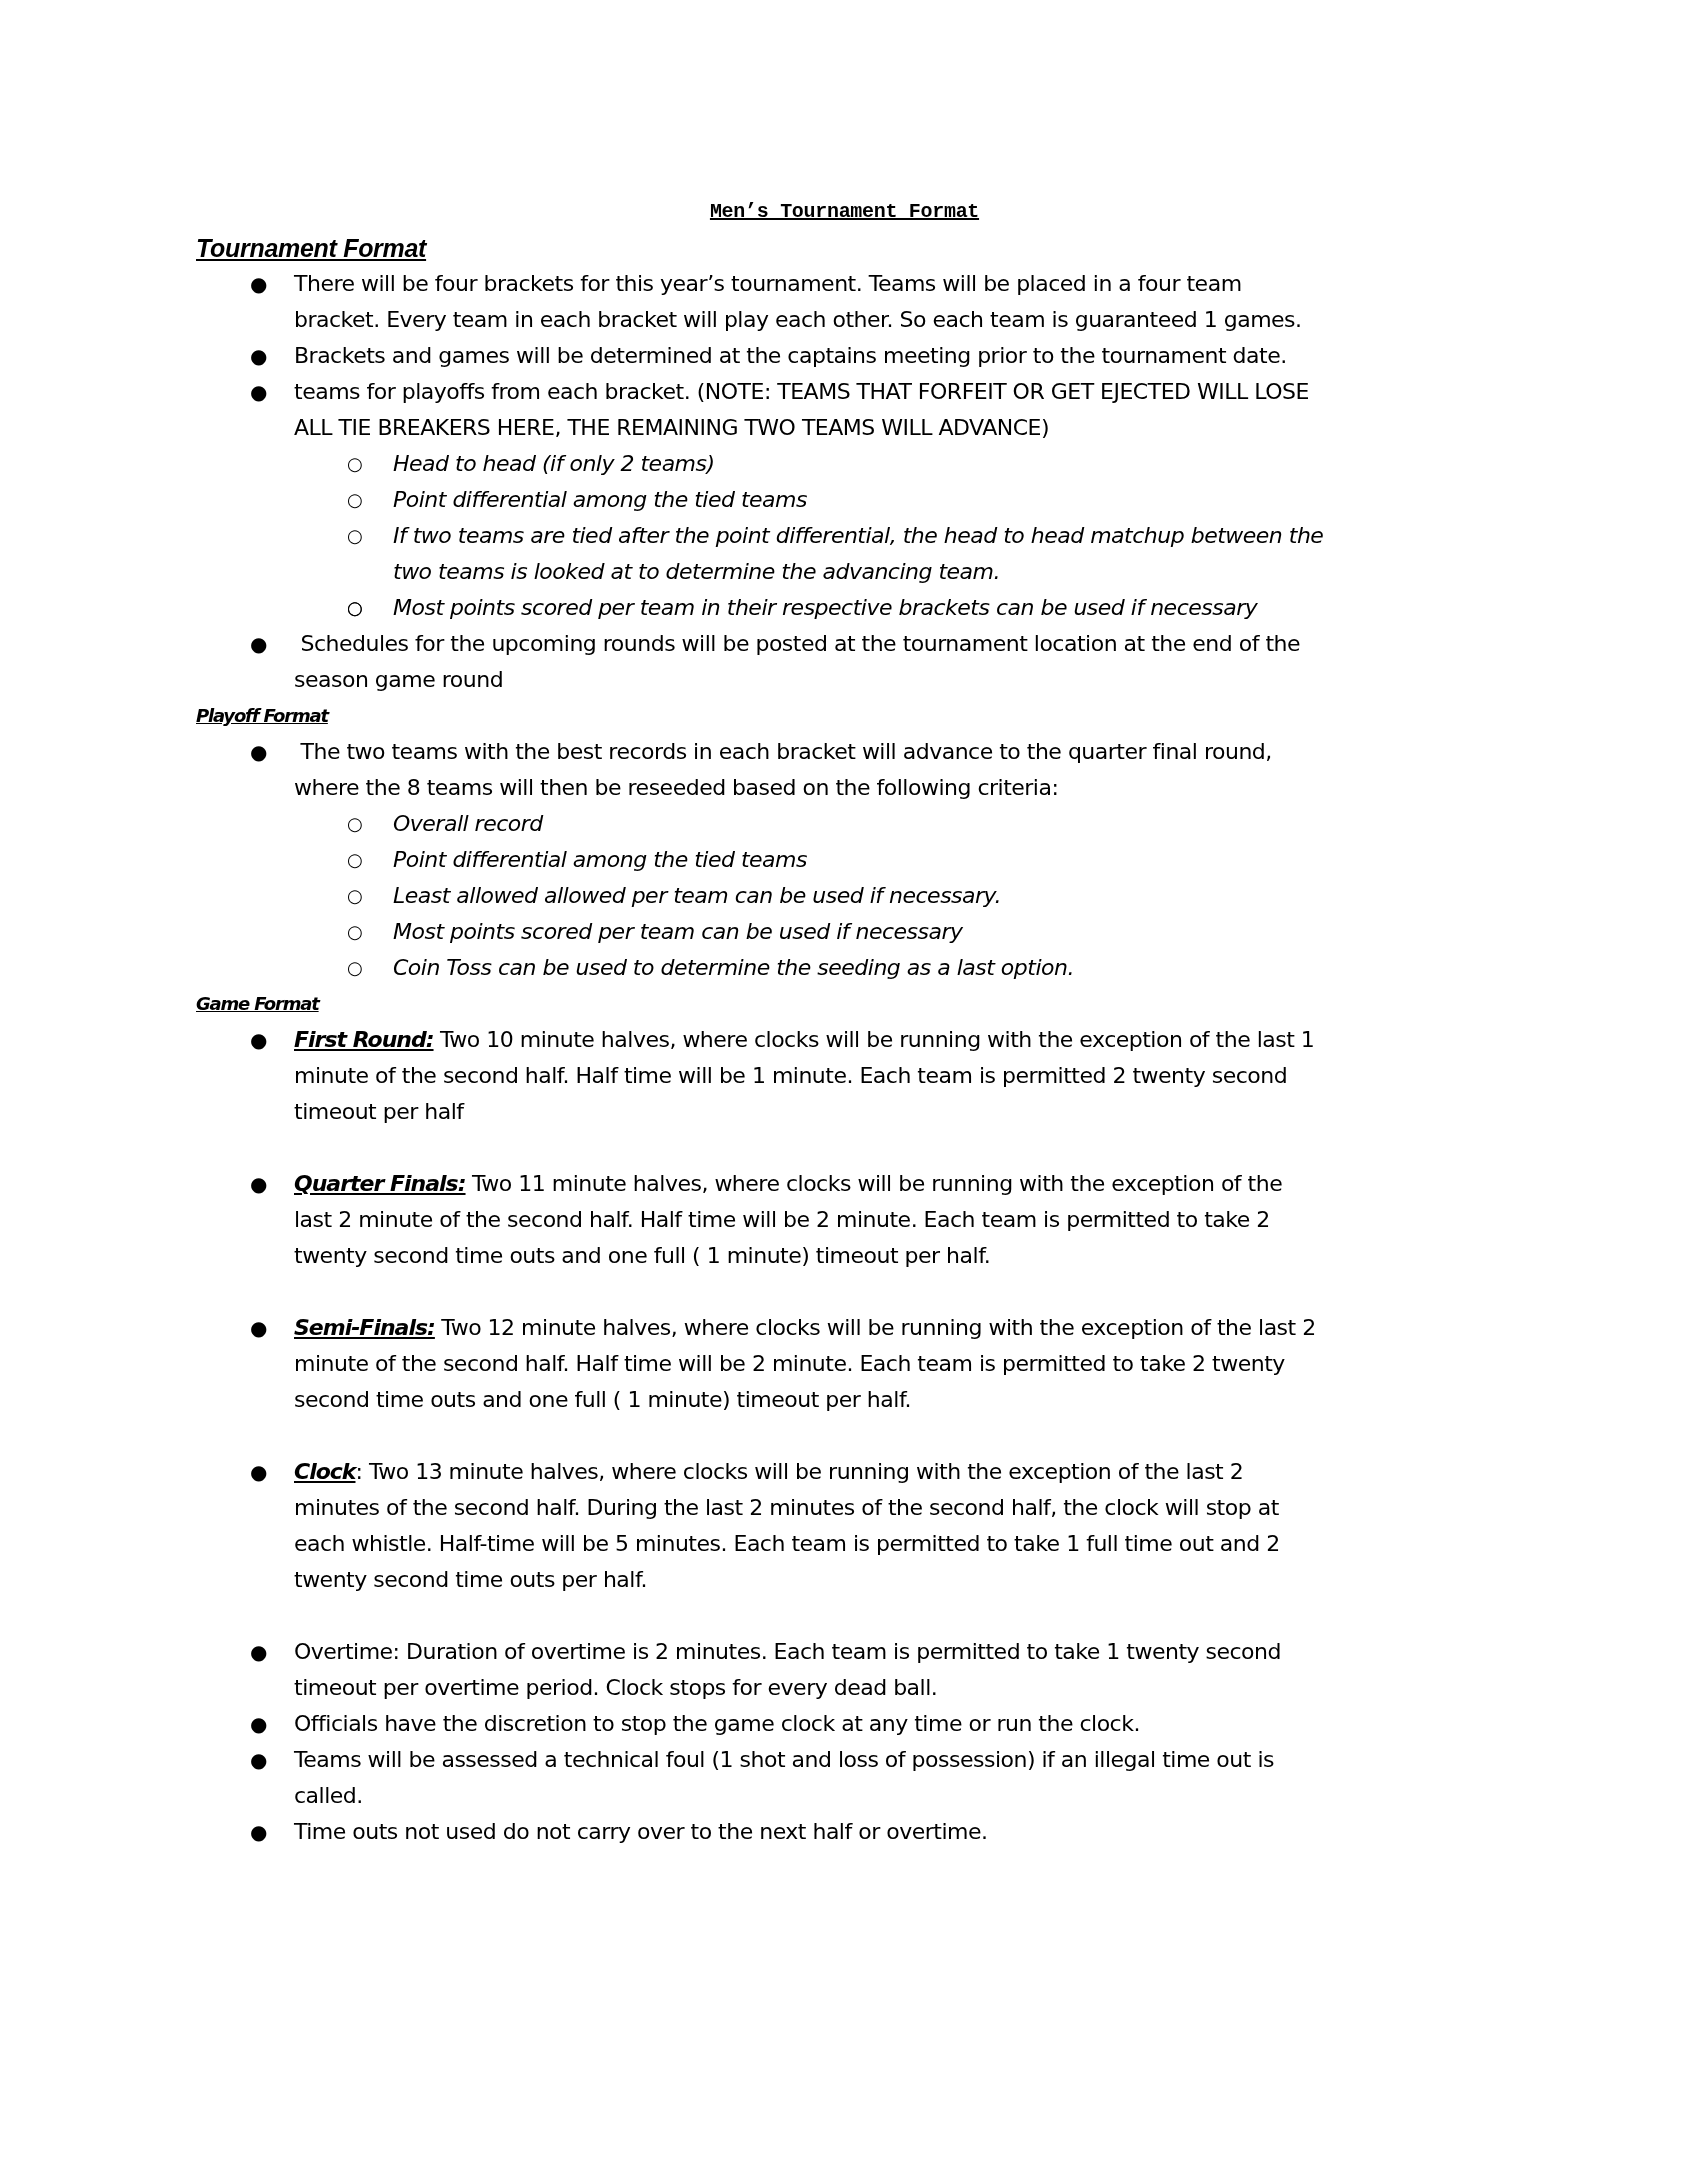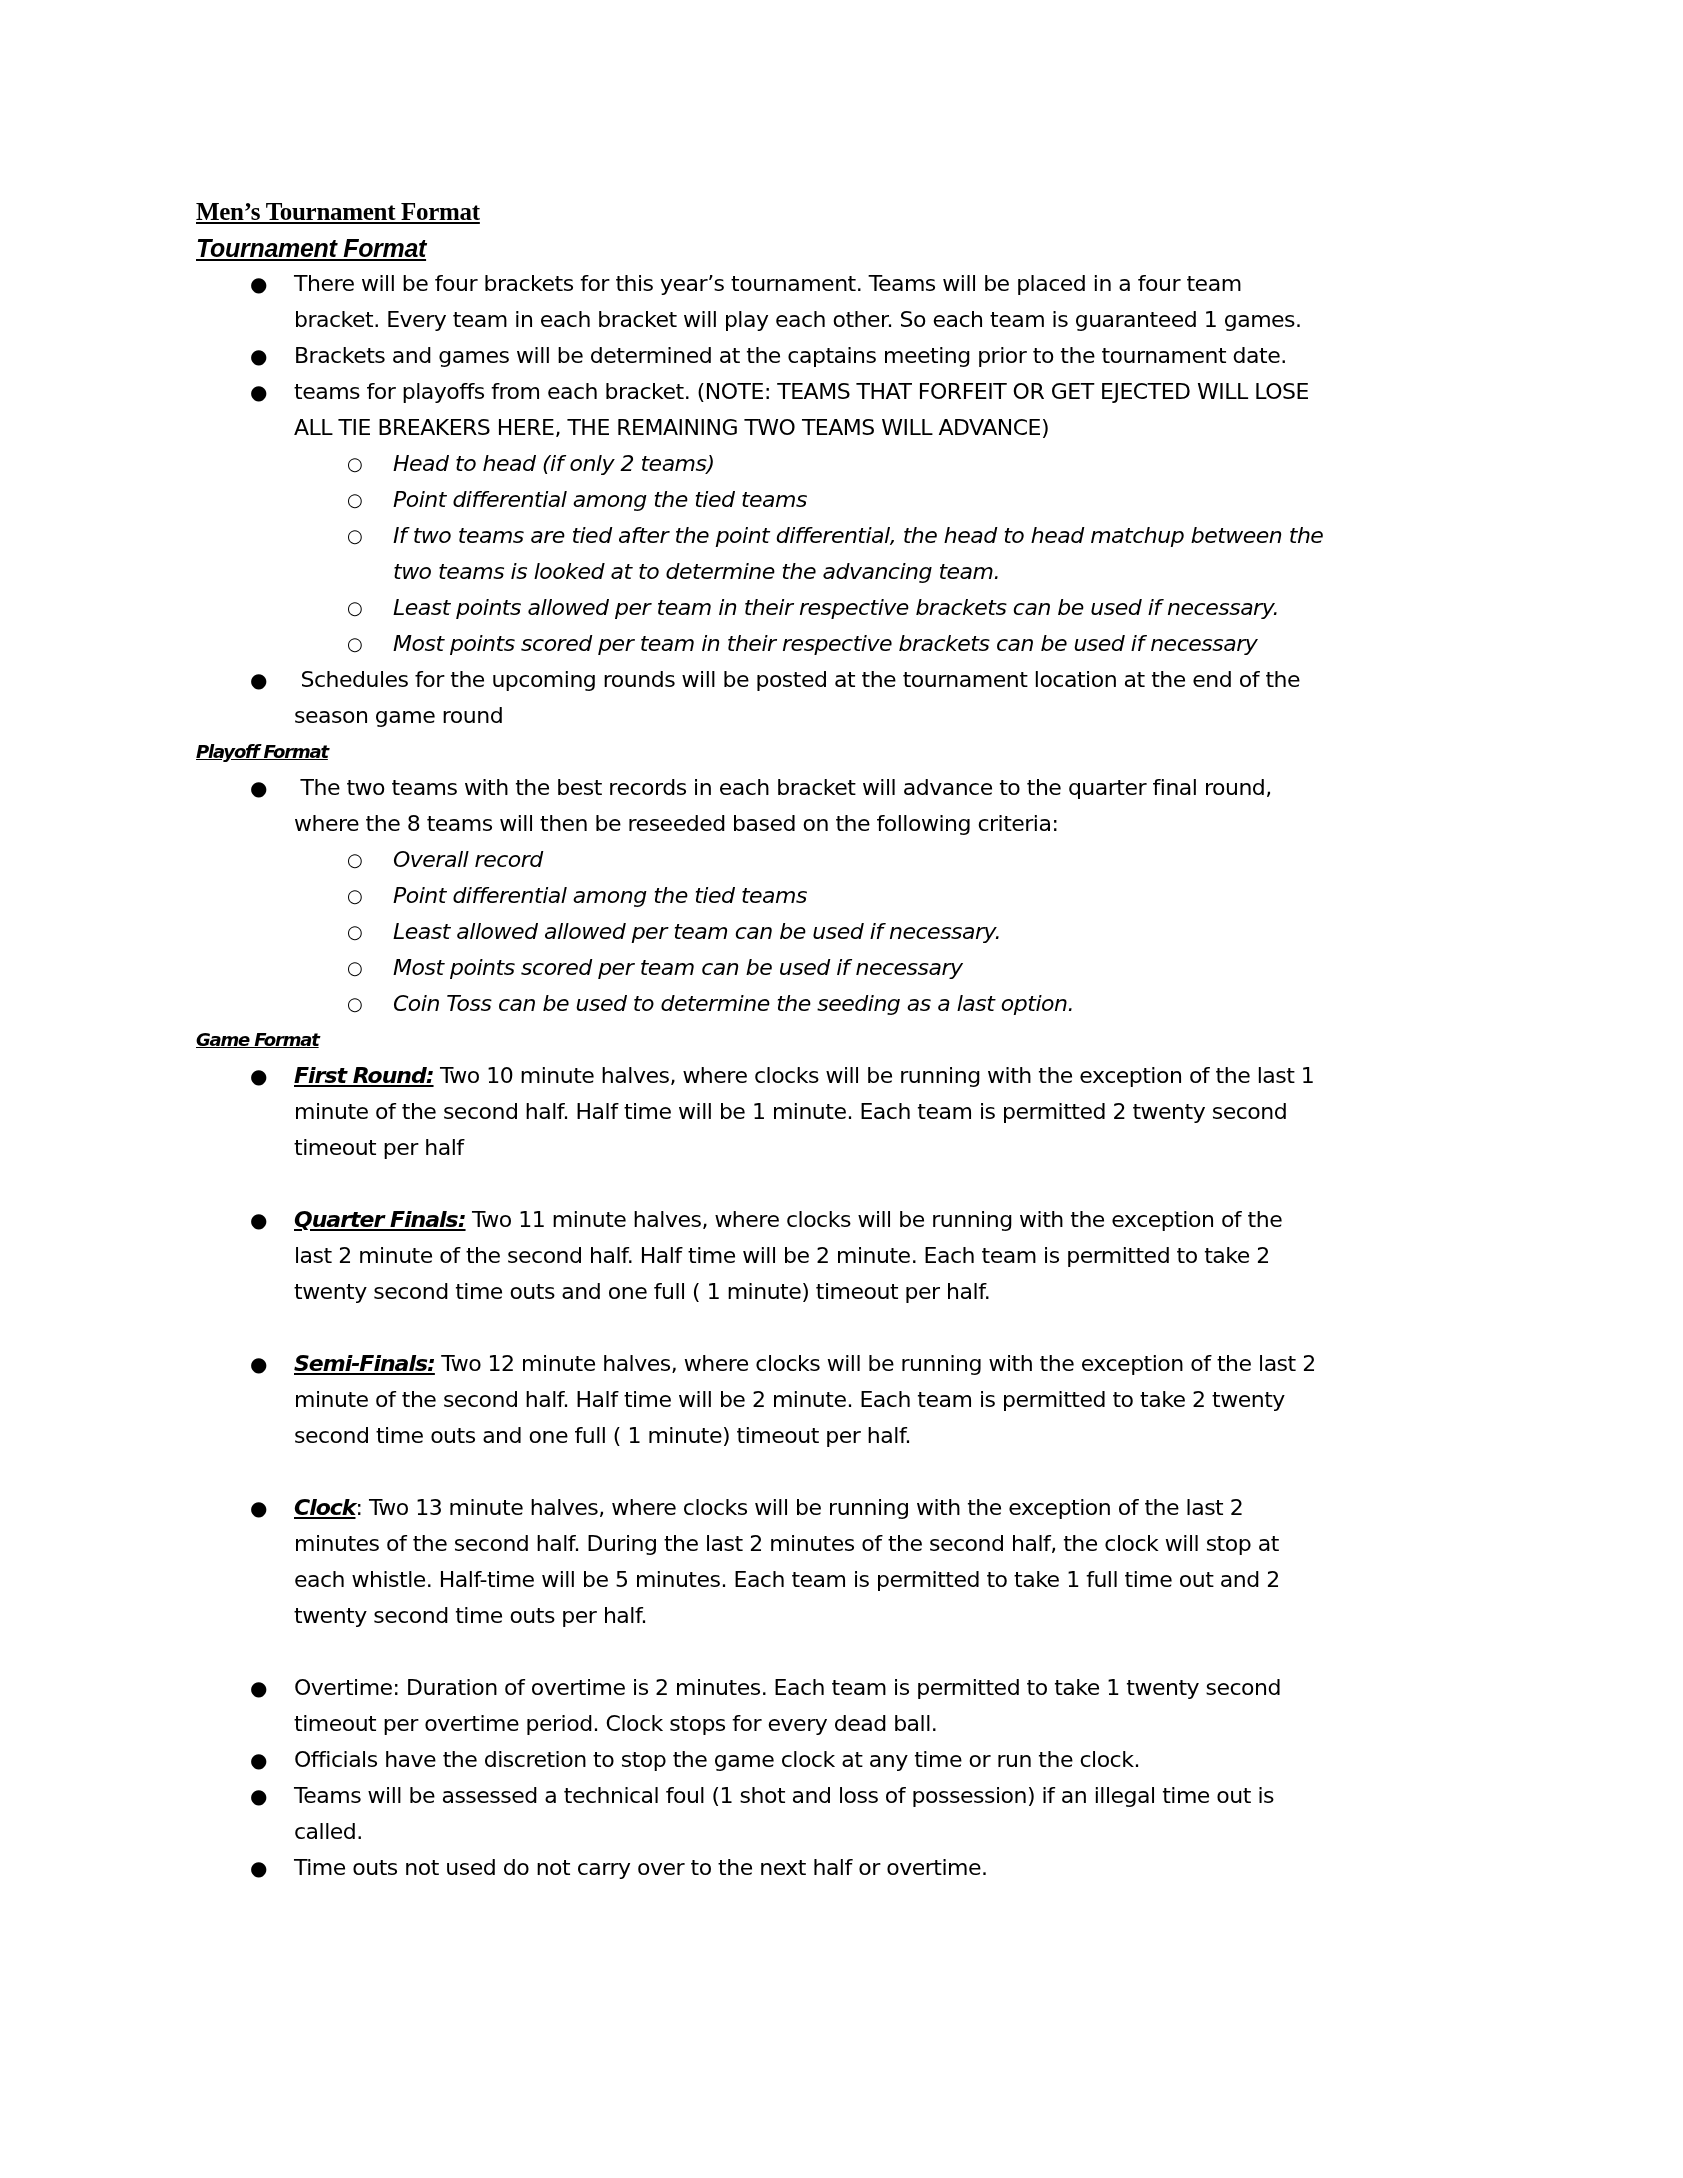--- a/index.html
+++ b/index.html
@@ -1,19 +1,19 @@
 <!DOCTYPE html>
 <html><head>
   <meta charset="utf-8">
   <style>
     html, body { margin: 0; padding: 0; background: #ffffff; }
     body { width: 1683px; height: 2178px; position: relative; overflow: hidden; color: #000; }
     .page { position: absolute; left: 196px; top: 194px; width: 1297px; }
     .line { height: 36px; line-height: 36px; white-space: nowrap; position: relative; }
-    .h1 { font-family: Liberation Serif, serif; font-weight: bold; font-size: 25px; text-decoration: underline; letter-spacing: -0.3px; }
+    .h1 { font-family: Liberation Mono, monospace; font-weight: bold; font-size: 20px; text-decoration: underline; letter-spacing: -0.3px; text-align: center; }
     .h2 { font-family: "Liberation Sans", sans-serif; font-weight: bold; font-style: italic; font-size: 25px; text-decoration: underline; letter-spacing: -0.3px; }
     .h3 { font-family: "DejaVu Sans", sans-serif; font-weight: bold; font-style: italic; font-size: 18px; text-decoration: underline; letter-spacing: -1.2px; }
     .body { font-family: "DejaVu Sans", sans-serif; font-size: 22px; letter-spacing: -0.5px; }
     .bullet, .sub-bullet { position: relative; }
     .bullet .marker { position: absolute; left: 54px; top: 0; font-size: 20px; }
     .bullet .text { margin-left: 98px; }
     .bullet .cont { margin-left: 98px; }
     .sub-bullet .marker { position: absolute; left: 151px; top: 0; font-size: 18px; }
     .sub-bullet .text, .sub-bullet .cont { margin-left: 197px; font-style: italic; }
     .label { font-weight: bold; font-style: italic; text-decoration: underline; letter-spacing: -1px; }
@@ -49,21 +49,20 @@
     <span class="marker line">○</span>
     <div class="line text">Point differential among the tied teams</div>
   </div>
   <div class="sub-bullet body">
     <span class="marker line">○</span>
     <div class="line text">If two teams are tied after the point differential, the head to head matchup between the</div>
     <div class="line cont">two teams is looked at to determine the advancing team.</div>
   </div>
   <div class="sub-bullet body">
     <span class="marker line">○</span>
-    <div class="line text">Least points allowed per team in their respective brackets can be used if necessary.</div>
   </div>
   <div class="sub-bullet body">
     <span class="marker line">○</span>
     <div class="line text">Most points scored per team in their respective brackets can be used if necessary</div>
   </div>
   <div class="bullet body">
     <span class="marker line">●</span>
     <div class="line text" style="white-space:pre"> Schedules for the upcoming rounds will be posted at the tournament location at the end of the</div>
     <div class="line cont">season game round</div>
   </div>

